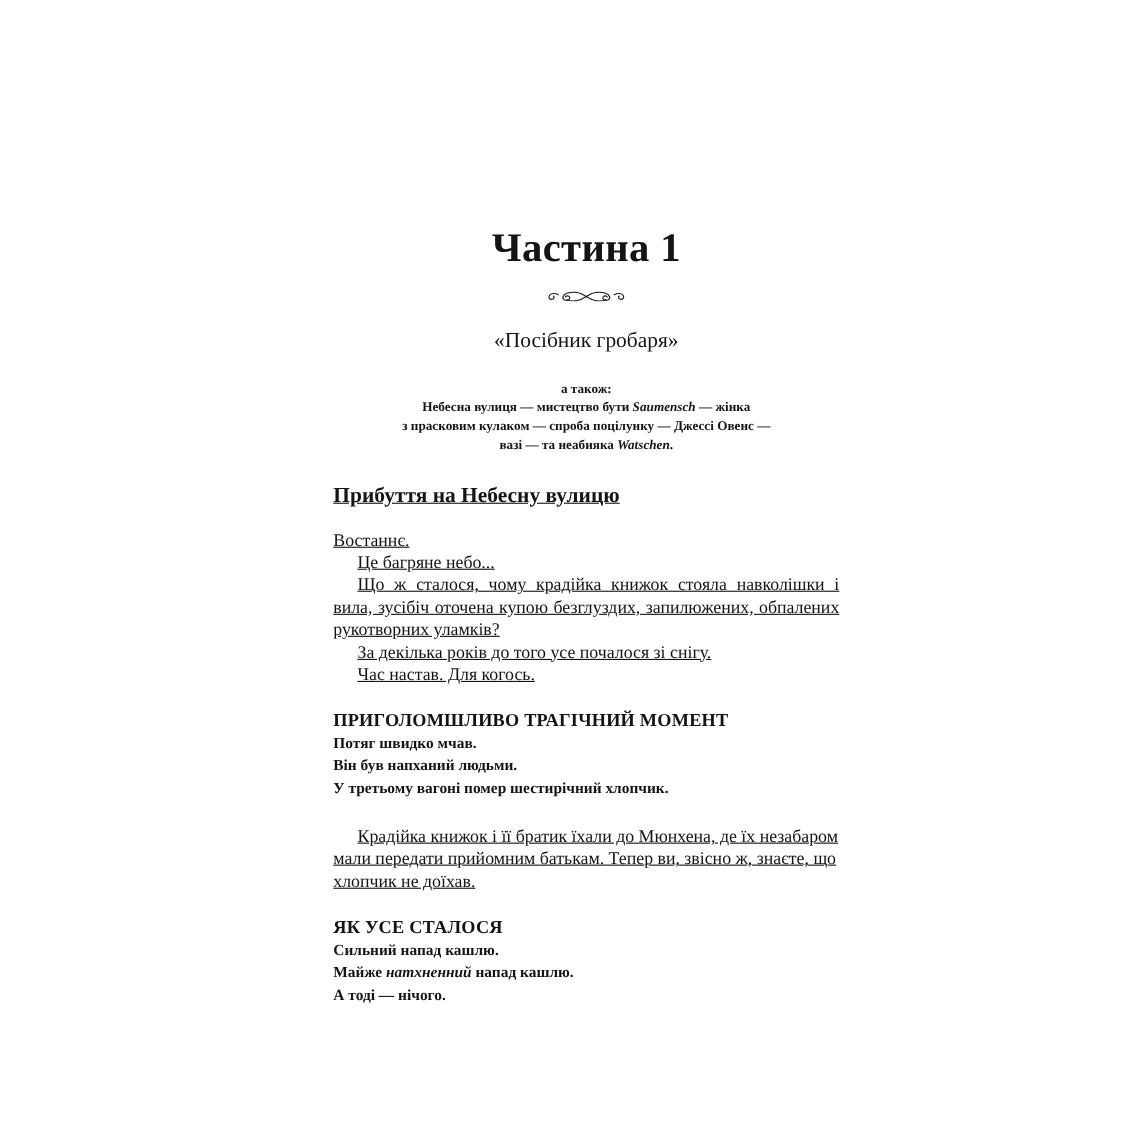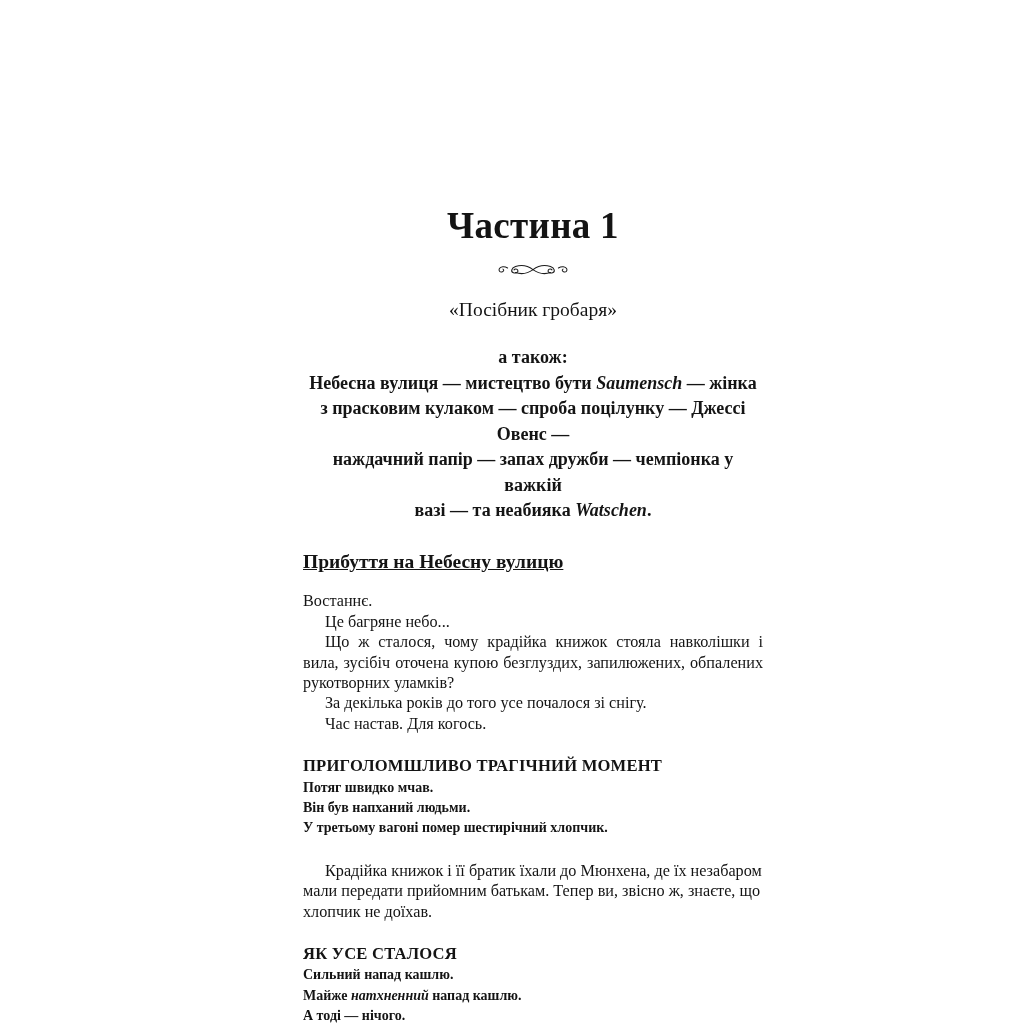--- a/index.html
+++ b/index.html
@@ -53,21 +53,21 @@
     text-align: center;
     font-size: 19.5px;
     font-weight: 400;
     line-height: 1.2;
     margin: 20px 0 0 0;
   }
 
   
   .also-block {
     text-align: center;
-    font-size: 18px;
+    font-size: 12px;
     font-weight: 700;
     line-height: 1.42;
     margin: 24px 0 0 0;
   }
   .also-block .lead {
     display: block;
   }
   .also-block .entry {
     display: block;
   }
@@ -85,20 +85,21 @@
     text-decoration: underline;
   }
 
   
   .body-copy {
     font-size: 16.2px;
     line-height: 20.4px;
     text-align: justify;
     margin: 18px 0 0 0;
     hyphens: manual;
+    text-decoration: underline;
   }
   .body-copy p {
     margin: 0;
     text-indent: 0;
   }
   .body-copy p.indent {
     text-indent: 22px;
   }
   .body-copy p.last-line {
     text-align: left;
@@ -146,21 +147,20 @@
         <path d="M64.4 7.0 C 67.7 5.1, 71.4 5.6, 72.6 7.6 C 73.7 9.5, 72.1 11.5, 70.0 11.0 C 68.2 10.6, 67.7 8.8, 69.0 8.1"></path>
       </g>
     </svg>
 
     <div class="book-title">«Посібник гробаря»</div>
 
     <div class="also-block">
       <span class="lead">а також:</span>
       <span class="entry"><span>Небесна вулиця — мистецтво бути </span><i>Saumensch</i><span> — жінка</span></span>
       <span class="entry"><span>з прасковим кулаком — спроба поцілунку — Джессі Овенс —</span></span>
-      <span class="entry"><span>наждачний папір — запах дружби — чемпіонка у важкій</span></span>
       <span class="entry"><span>вазі — та неабияка </span><i>Watschen</i><span>.</span></span>
     </div>
 
     <h2 class="section-heading">Прибуття на Небесну вулицю</h2>
 
     <div class="body-copy">
       <p>Востаннє.</p>
       <p class="indent">Це багряне небо...</p>
       <p class="indent">Що ж сталося, чому крадійка книжок стояла навколішки і вила, зусібіч оточена купою безглуздих, запилюжених, обпалених рукотворних уламків?</p>
       <p class="indent">За декілька років до того усе почалося зі снігу.</p>

